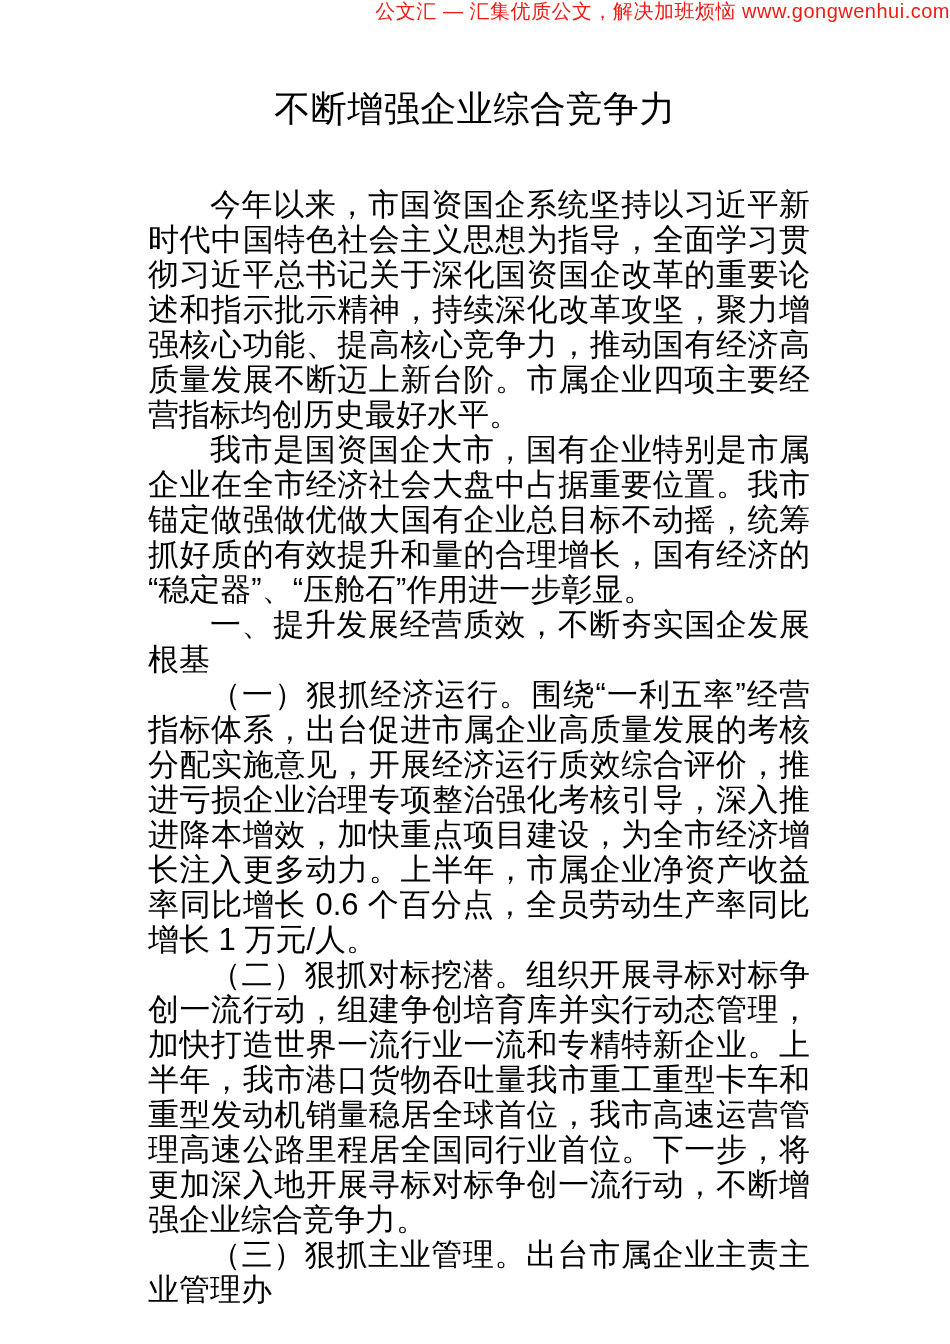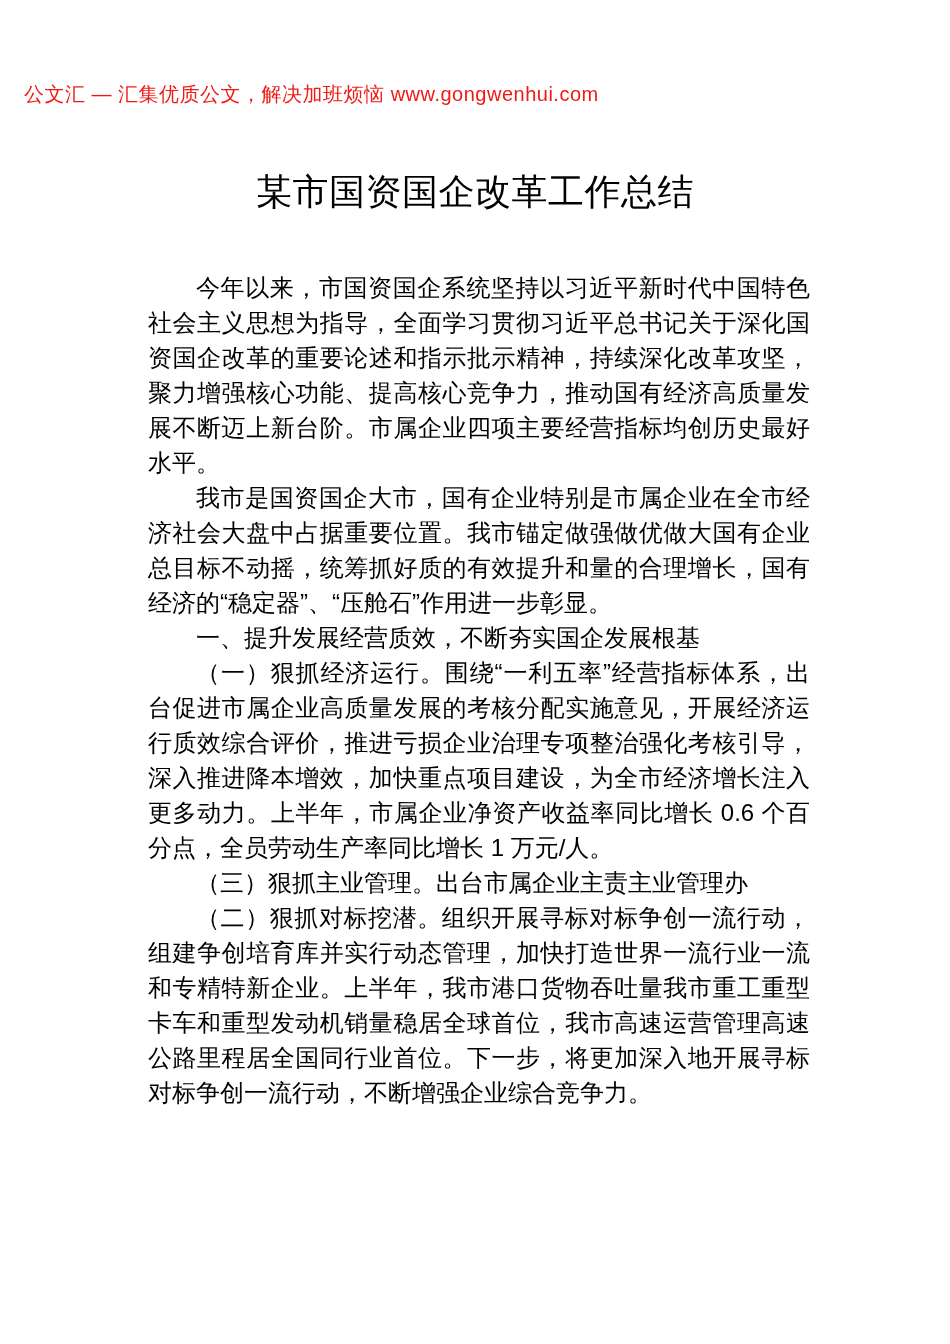--- a/index.html
+++ b/index.html
@@ -17,63 +17,61 @@
     color: var(--text-color);
     overflow: hidden;
   }
   .page {
     width: 950px;
     height: 1344px;
     background: var(--page-bg);
     position: relative;
   }
   .watermark {
-    padding-top: 83px;
-    text-align: left;
+    text-align: right;
     font-size: 20px;
     line-height: 23px;
     color: var(--watermark-color);
     letter-spacing: 0.5px;
     white-space: nowrap;
-    margin-left: 24px;
   }
   .title {
     margin: 64px 0 0 0;
     font-size: 36px;
     line-height: 44px;
     font-weight: normal;
     text-align: center;
     letter-spacing: 0.5px;
   }
   .doc-body {
     margin: 56px 140px 0 148px;
-    font-size: 24px;
+    font-size: 31px;
     line-height: 35px;
     text-align: justify;
   }
   .para {
     margin: 0;
     padding: 0;
     text-indent: 2em;
     word-break: break-all;
   }
 </style>
 </head>
 <body>
 
 <div class="page">
 
   <div class="watermark">
     <span>公文汇 — 汇集优质公文，解决加班烦恼 www.gongwenhui.com</span>
   </div>
 
-  <h1 class="title">某市国资国企改革工作总结</h1>
+  <h1 class="title">不断增强企业综合竞争力</h1>
 
   <div class="doc-body">
     <p class="para">今年以来，市国资国企系统坚持以习近平新时代中国特色社会主义思想为指导，全面学习贯彻习近平总书记关于深化国资国企改革的重要论述和指示批示精神，持续深化改革攻坚，聚力增强核心功能、提高核心竞争力，推动国有经济高质量发展不断迈上新台阶。市属企业四项主要经营指标均创历史最好水平。</p>
     <p class="para">我市是国资国企大市，国有企业特别是市属企业在全市经济社会大盘中占据重要位置。我市锚定做强做优做大国有企业总目标不动摇，统筹抓好质的有效提升和量的合理增长，国有经济的“稳定器”、“压舱石”作用进一步彰显。</p>
     <p class="para">一、提升发展经营质效，不断夯实国企发展根基</p>
     <p class="para">（一）狠抓经济运行。围绕“一利五率”经营指标体系，出台促进市属企业高质量发展的考核分配实施意见，开展经济运行质效综合评价，推进亏损企业治理专项整治强化考核引导，深入推进降本增效，加快重点项目建设，为全市经济增长注入更多动力。上半年，市属企业净资产收益率同比增长 0.6 个百分点，全员劳动生产率同比增长 1 万元/人。</p>
+    <p class="para">（二）狠抓对标挖潜。组织开展寻标对标争创一流行动，组建争创培育库并实行动态管理，加快打造世界一流行业一流和专精特新企业。上半年，我市港口货物吞吐量我市重工重型卡车和重型发动机销量稳居全球首位，我市高速运营管理高速公路里程居全国同行业首位。下一步，将更加深入地开展寻标对标争创一流行动，不断增强企业综合竞争力。</p>
     <p class="para">（三）狠抓主业管理。出台市属企业主责主业管理办</p>
-    <p class="para">（二）狠抓对标挖潜。组织开展寻标对标争创一流行动，组建争创培育库并实行动态管理，加快打造世界一流行业一流和专精特新企业。上半年，我市港口货物吞吐量我市重工重型卡车和重型发动机销量稳居全球首位，我市高速运营管理高速公路里程居全国同行业首位。下一步，将更加深入地开展寻标对标争创一流行动，不断增强企业综合竞争力。</p>
   </div>
 
 </div>
 
 </body></html>

